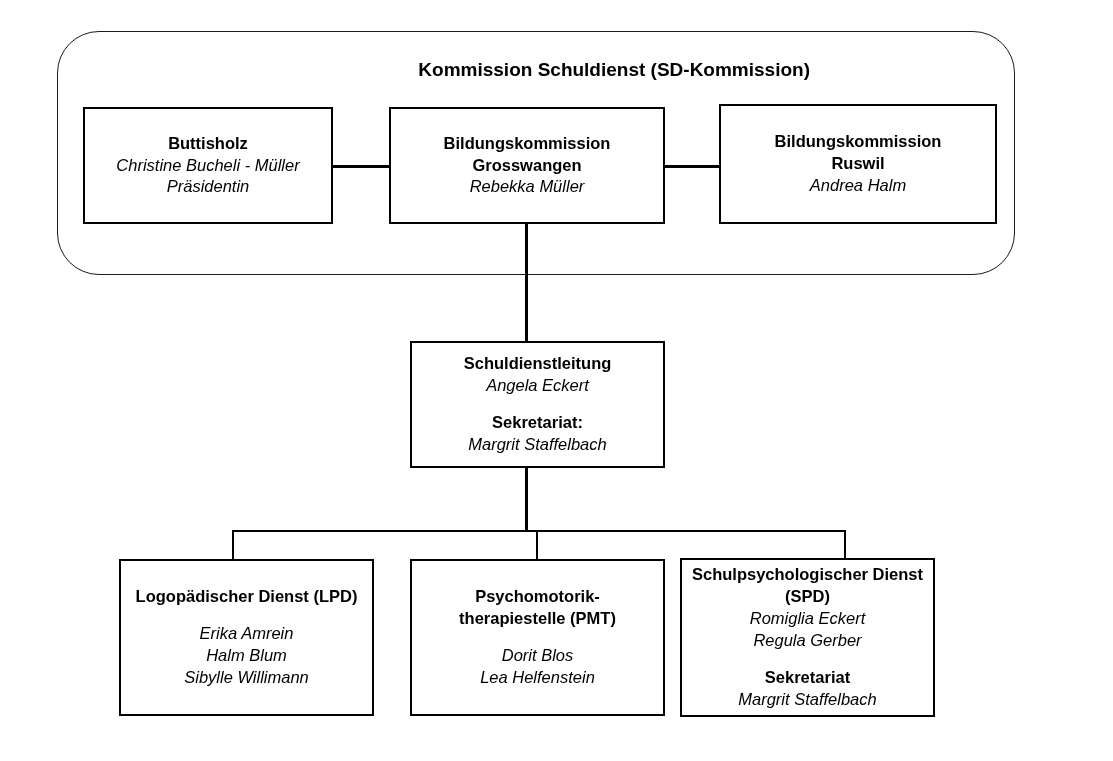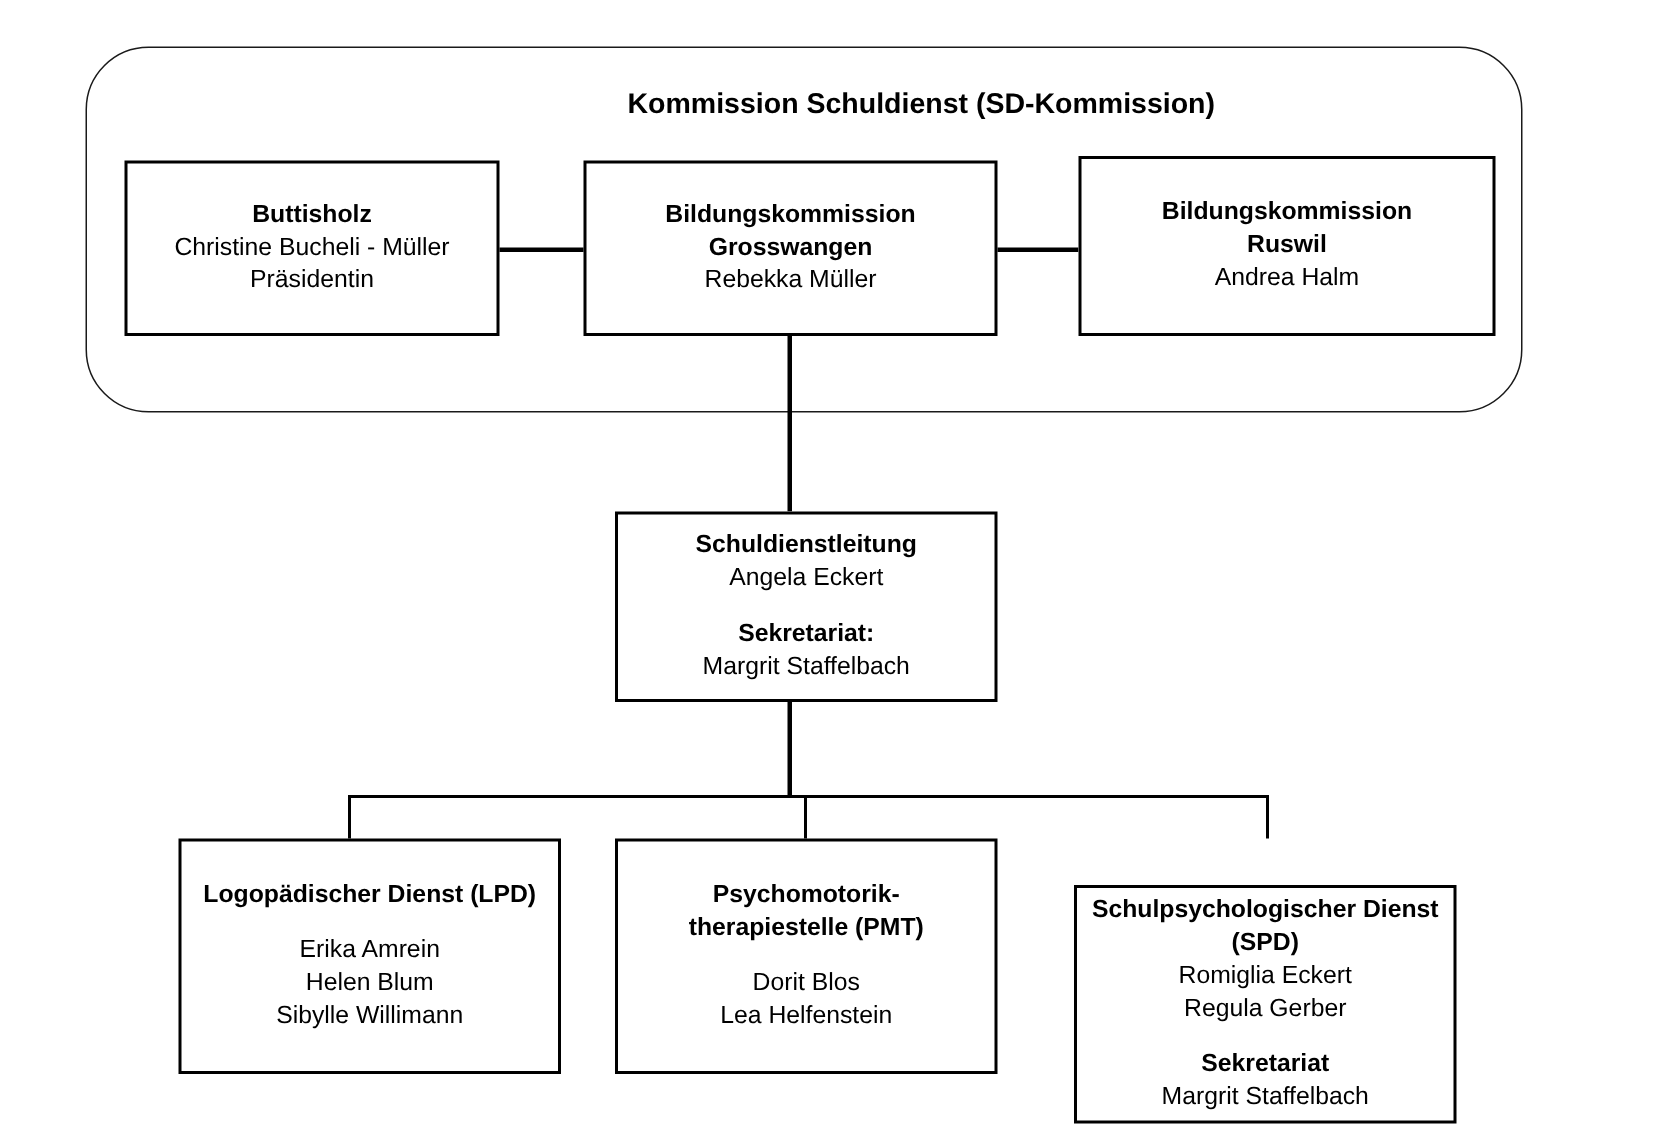--- a/index.html
+++ b/index.html
@@ -41,21 +41,21 @@
     justify-content: center;
     text-align: center;
     z-index: 5;
   }
   .node .ln {
     display: block;
     width: 100%;
     line-height: 1.33;
   }
   .ln.b { font-weight: bold; }
-  .ln.i { }
+  .ln.i { font-style: italic; }
   .ln.sp { margin-top: 0.95em; }
 
   
   .chart-title {
     position: absolute;
     text-align: right;
     font-weight: bold;
     z-index: 6;
   }
 
@@ -116,32 +116,32 @@
 
   <div class="conn thin v" style="left:232px; top:530px; height:30px;"></div>
 
   <div class="conn thin v" style="left:536px; top:530px; height:30px;"></div>
 
   <div class="conn thin v" style="left:844px; top:530px; height:29px;"></div>
 
   <div class="node" style="left:119px; top:559px; width:255px; height:157px; font-size:16.5px; padding:0 5px;">
     <span class="ln b">Logopädischer Dienst (LPD)</span>
     <span class="ln i sp">Erika Amrein</span>
-    <span class="ln i">Helen Blum</span>
+    <span class="ln i">Halm Blum</span>
     <span class="ln i">Sibylle Willimann</span>
   </div>
 
   <div class="node" style="left:410px; top:559px; width:255px; height:157px; font-size:16.5px; padding:0 5px;">
     <span class="ln b">Psychomotorik-</span>
     <span class="ln b">therapiestelle (PMT)</span>
     <span class="ln i sp">Dorit Blos</span>
     <span class="ln i">Lea Helfenstein</span>
   </div>
 
-  <div class="node" style="left:716px; top:558px; width:255px; height:159px; font-size:16.5px; padding:0 3px;margin-top:32px;">
+  <div class="node" style="left:680px; top:558px; width:255px; height:159px; font-size:16.5px; padding:0 3px;">
     <span class="ln b">Schulpsychologischer Dienst</span>
     <span class="ln b">(SPD)</span>
     <span class="ln i">Romiglia Eckert</span>
     <span class="ln i">Regula Gerber</span>
     <span class="ln b sp">Sekretariat</span>
     <span class="ln i">Margrit Staffelbach</span>
   </div>
 
 </div>
 

